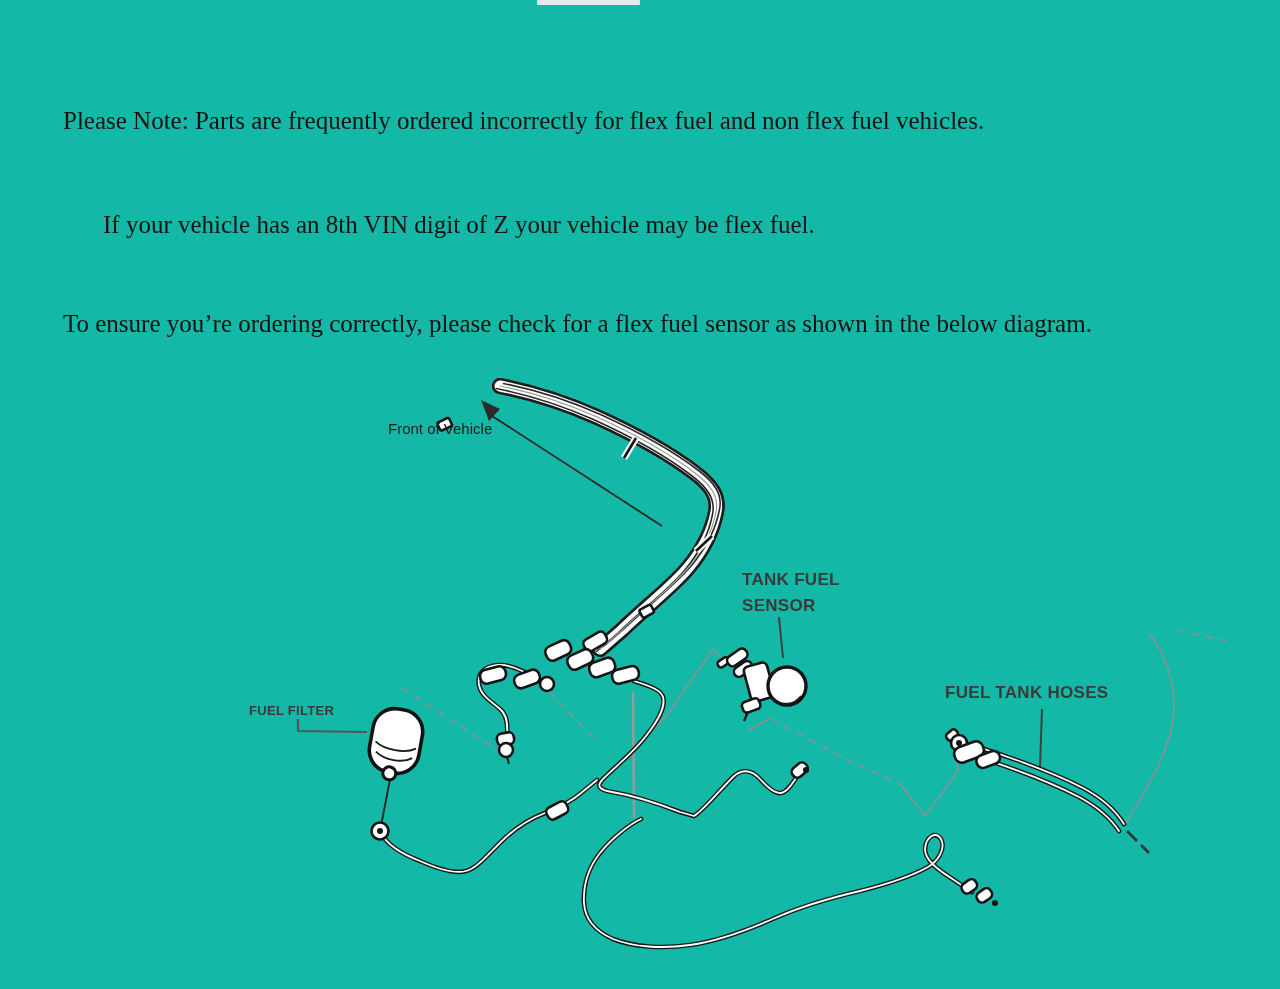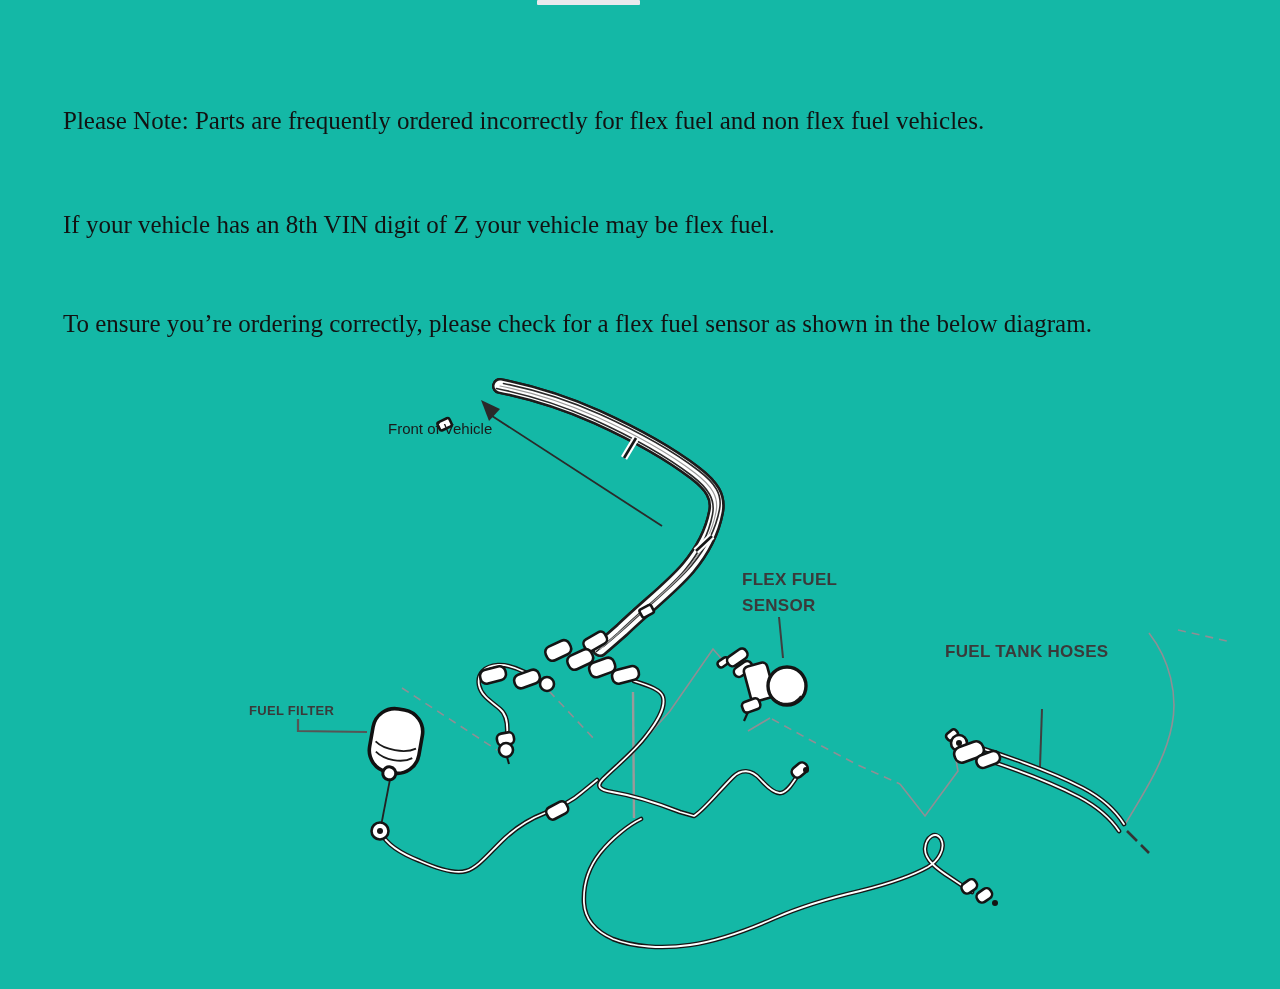--- a/index.html
+++ b/index.html
@@ -22,21 +22,21 @@
     position:absolute;
     left:63px; top:70px;
     width:1185px;
     color:#121212;
     font-size:25px;
     line-height:34px;
     white-space:pre-line;
   }
   .note-block p{margin:0;}
   .note-block p.p1{margin-bottom:36px;}
-  .note-block p.p2{margin-bottom:31px;}
+  .note-block p.p2{margin-bottom:31px;margin-left:40px;}
   .note-block p.p3{margin-bottom:33px;}
   .diagram{
     position:absolute;
     left:0; top:0;
     width:1280px; height:989px;
   }
   .diagram-label{
     position:absolute;
     font-family:"Liberation Sans", sans-serif;
     font-weight:bold;
@@ -45,21 +45,21 @@
     letter-spacing:.3px;
   }
   .lbl-front{
     left:388px; top:420px;
     font-weight:normal;
     font-size:15px;
     color:#1a1a1a;
     letter-spacing:0;
   }
   .lbl-sensor{ left:742px; top:567px; font-size:17px; line-height:26px; }
-  .lbl-tank{ left:945px; top:642px; font-size:17px; }
+  .lbl-tank{ left:945px; top:683px; font-size:17px; }
   .lbl-filter{ left:249px; top:703px; font-size:13px; }
 
   
   .t-o{fill:none;stroke:#161616;stroke-width:4.6;stroke-linecap:round;stroke-linejoin:round;}
   .t-i{fill:none;stroke:#ffffff;stroke-width:1.8;stroke-linecap:round;stroke-linejoin:round;}
   .thin{fill:none;stroke:#8f8f94;stroke-width:1.6;}
   .dash{stroke-dasharray:8 6;}
   .fit{fill:#ffffff;stroke:#141414;stroke-width:2.6;}
   .b-o{fill:none;stroke:#1c1c1c;stroke-width:16;stroke-linecap:round;stroke-linejoin:round;}
   .b-i{fill:none;stroke:#ffffff;stroke-width:11;stroke-linecap:round;stroke-linejoin:round;}
@@ -199,18 +199,18 @@
       <rect class="fit" x="733" y="664" width="20" height="10" rx="5" transform="rotate(-35 743 669)"></rect>
       <rect class="fit" x="747" y="664" width="24" height="36" rx="5" transform="rotate(-15 759 682)"></rect>
       <circle cx="787" cy="686" r="19" fill="#ffffff" stroke="#141414" stroke-width="3.4"></circle>
       <path d="M773,698 A18 18 0 0 0 801,696" fill="none" stroke="#1a1a1a" stroke-width="1.8"></path>
       <rect class="fit" x="742" y="700" width="18" height="11" rx="4" transform="rotate(-20 751 705)"></rect>
       <line x1="748" y1="712" x2="744" y2="721" stroke="#141414" stroke-width="2.2"></line>
     </g>
   </svg>
 
   <div class="diagram-label lbl-front">Front of Vehicle</div>
-  <div class="diagram-label lbl-sensor">FLEX FUEL
+  <div class="diagram-label lbl-sensor">TANK FUEL
 SENSOR</div>
   <div class="diagram-label lbl-tank">FUEL TANK HOSES</div>
   <div class="diagram-label lbl-filter">FUEL FILTER</div>
 
 </div>
 
 </body></html>

